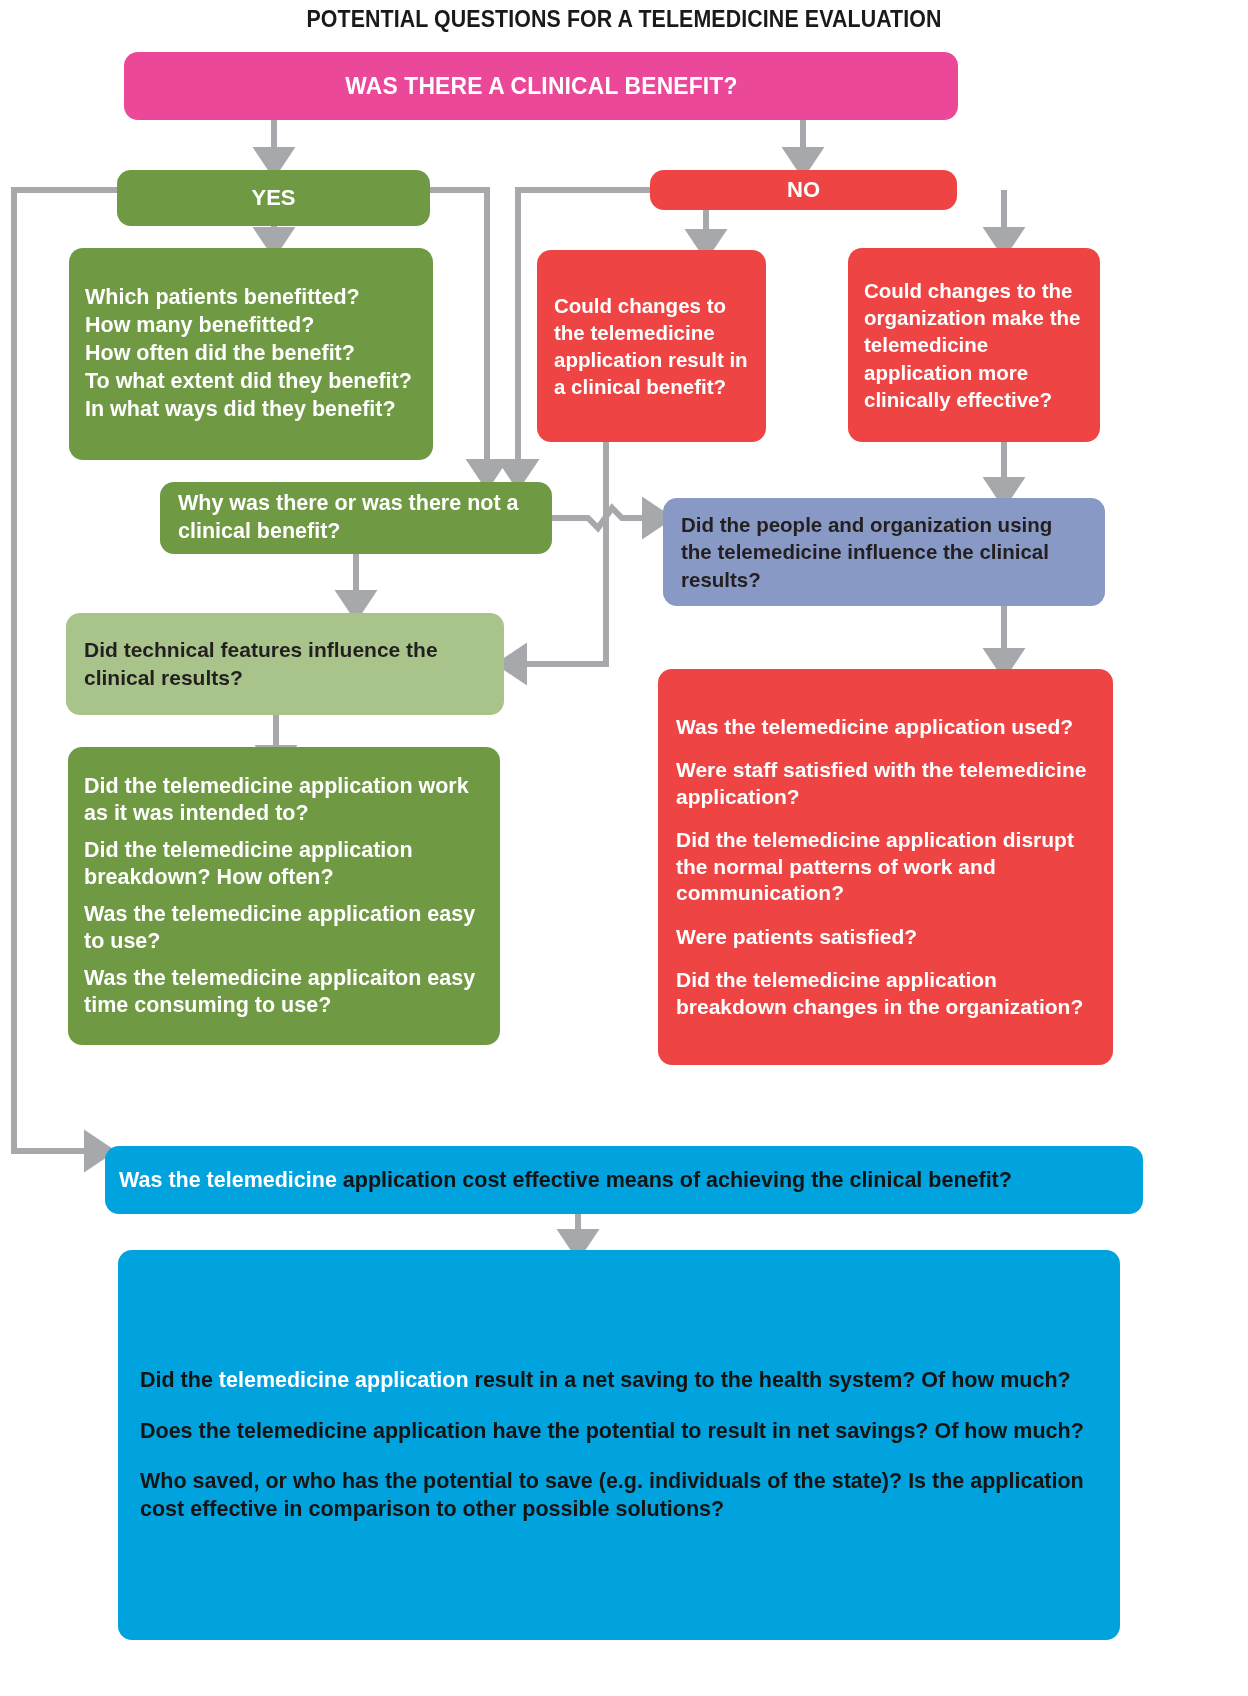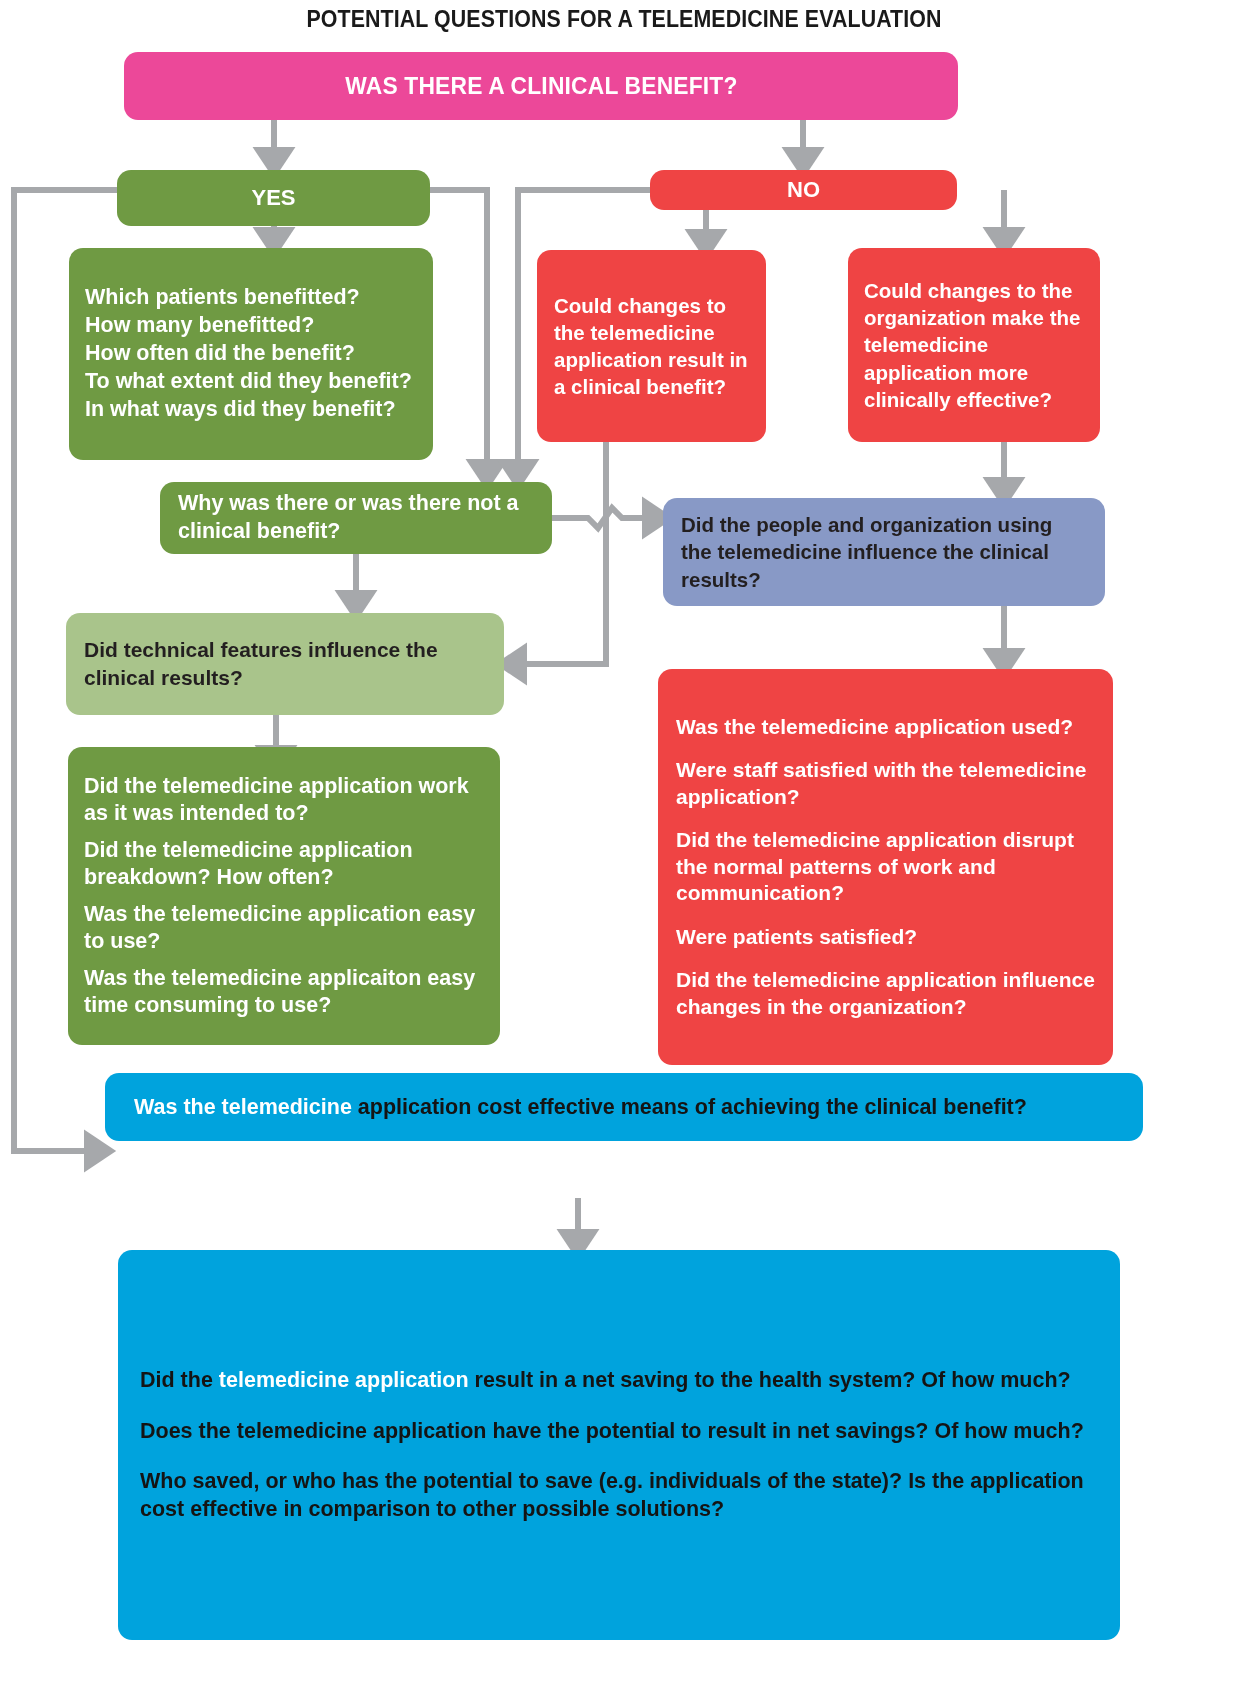--- a/index.html
+++ b/index.html
@@ -67,22 +67,22 @@
   #n-green-big{left:68px;top:730px;width:432px;height:298px;
             padding:14px 16px;font-size:21.5px;line-height:1.26;margin-top:17px;}
   #n-green-big p{margin-bottom:10px;}
   #n-green-big p:last-child{margin-bottom:0;}
 
   #n-navy-big{left:658px;top:669px;width:455px;height:396px;
             padding:14px 18px;font-size:21px;line-height:1.26;}
   #n-navy-big p{margin-bottom:17px;}
   #n-navy-big p:last-child{margin-bottom:0;}
 
-  #n-cost  {left:105px;top:1073px;width:1038px;height:68px;
-            padding:8px 29px;font-size:21.5px;line-height:1.34;}
+  #n-cost  {left:105px;top:1146px;width:1038px;height:68px;
+            padding:8px 14px;font-size:21.5px;line-height:1.34;}
   #n-cost .w{color:#ffffff;}
   #n-cost .d{color:#141414;}
 
   #n-savings{left:118px;top:1250px;width:1002px;height:390px;
             padding:16px 22px;font-size:21.5px;line-height:1.32;color:#141414;}
   #n-savings p{margin-bottom:22px;}
   #n-savings p:last-child{margin-bottom:0;}
   #n-savings .w{color:#ffffff;}
 </style>
 </head>
@@ -177,21 +177,21 @@
     <p>Did the telemedicine application breakdown? How often?</p>
     <p>Was the telemedicine application easy to use?</p>
     <p>Was the telemedicine applicaiton easy time consuming to use?</p>
   </div>
 
   <div class="box navy" id="n-navy-big">
     <p>Was the telemedicine application used?</p>
     <p>Were staff satisfied with the telemedicine application?</p>
     <p>Did the telemedicine application disrupt the normal patterns of work and communication?</p>
     <p>Were patients satisfied?</p>
-    <p>Did the telemedicine application influence changes in the organization?</p>
+    <p>Did the telemedicine application breakdown changes in the organization?</p>
   </div>
 
   <div class="box cyan-dark-text" id="n-cost">
     <p><span class="w">Was the telemedicine </span><span class="d">application cost effective means of achieving the clinical benefit?</span></p>
   </div>
 
   <div class="box cyan-dark-text" id="n-savings">
     <p><span>Did the </span><span class="w">telemedicine application</span><span> result in a net saving to the health system? Of how much?</span></p>
     <p>Does the telemedicine application have the potential to result in net savings? Of how much?</p>
     <p>Who saved, or who has the potential to save (e.g. individuals of the state)? Is the application cost effective in comparison to other possible solutions?</p>

